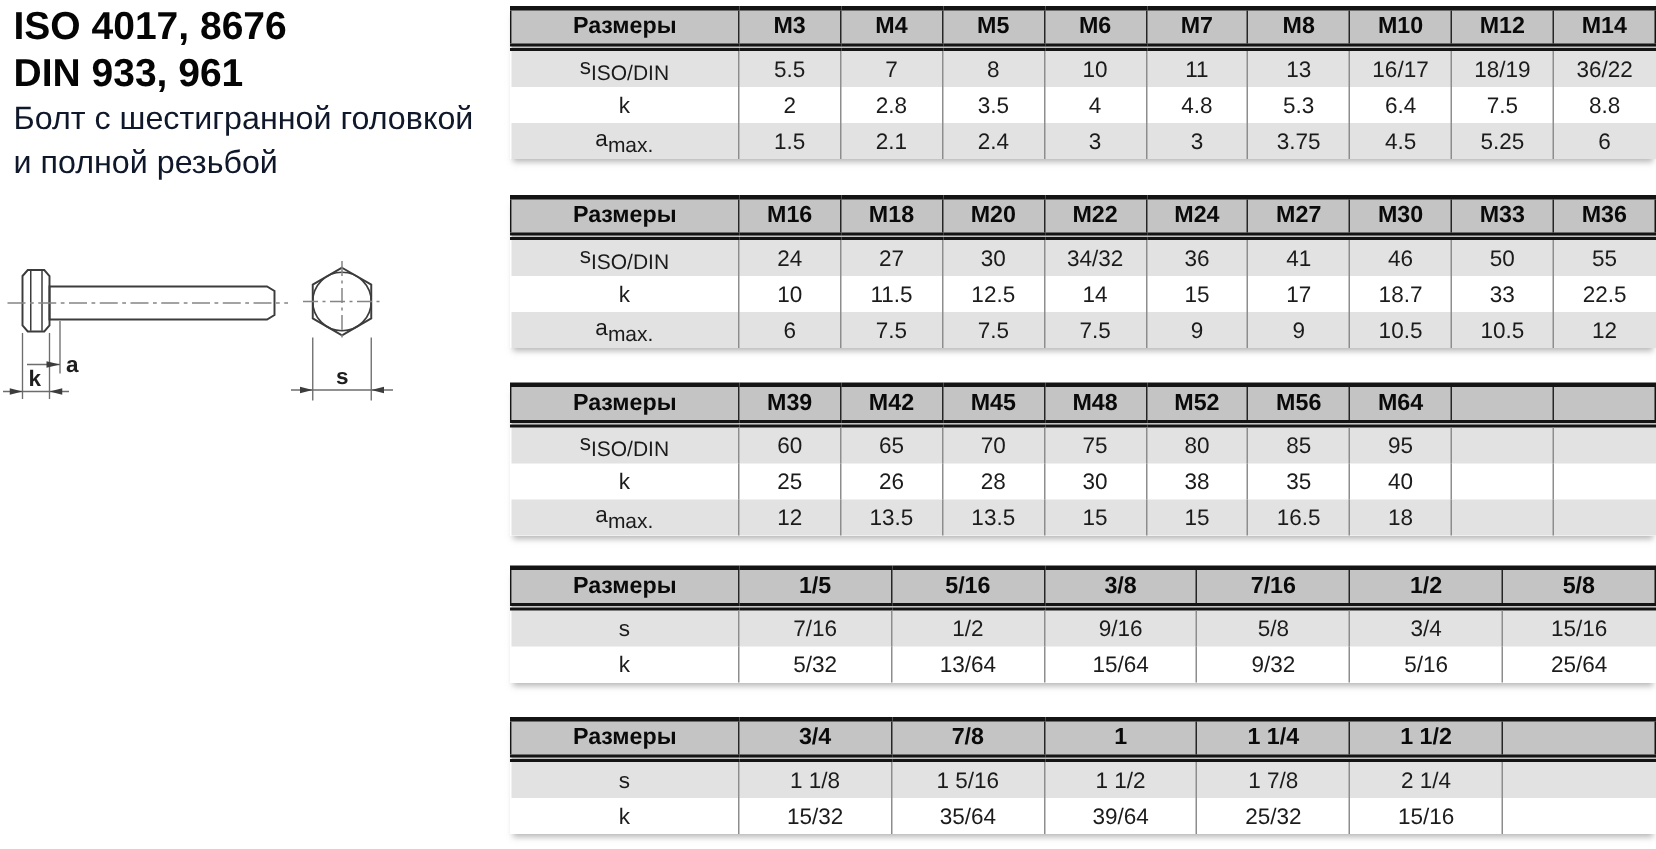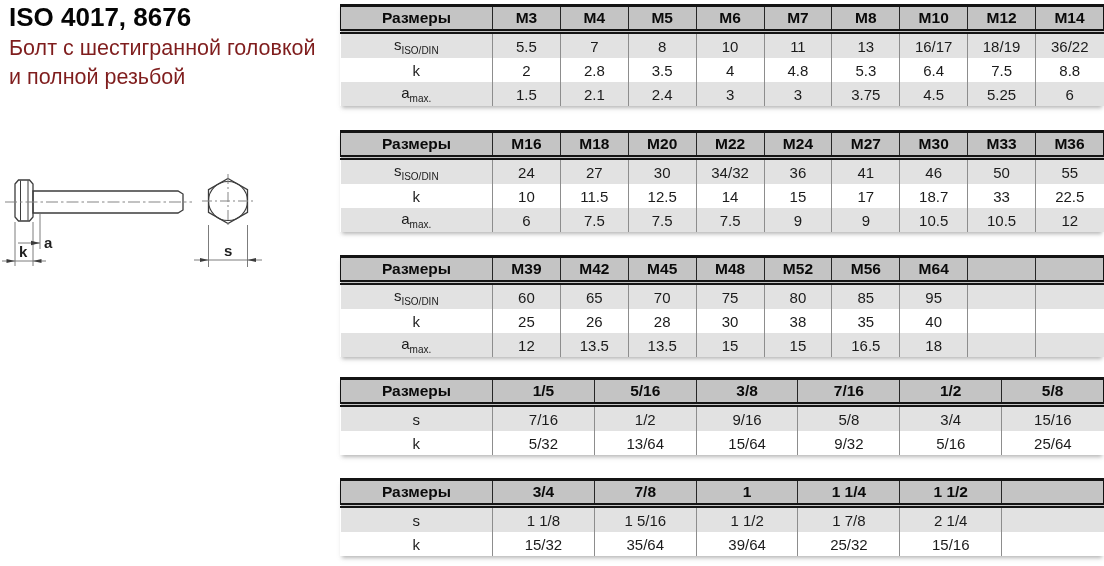--- a/index.html
+++ b/index.html
@@ -3,21 +3,21 @@
 <meta charset="utf-8">
 <style>
   html,body{margin:0;padding:0;background:#fff;}
   .page{
     position:relative;width:1104px;height:566px;background:#fff;overflow:hidden;
     font-family:"Liberation Sans",sans-serif;color:#111;
   }
   
   .title-block{position:absolute;left:9px;top:2px;width:330px;}
   .title-line{font-size:26px;font-weight:bold;line-height:31px;letter-spacing:0px;color:#050505;}
-  .subtitle-line{font-size:21.5px;font-weight:normal;line-height:28px;color:#7f1d1d;margin-top:1px;}
+  .subtitle-line{font-size:21.5px;font-weight:normal;line-height:28px;color:#0f172a;margin-top:1px;}
   
   .diagram{position:absolute;left:0;top:163px;width:300px;height:122px;}
   
   .tbl-wrap{position:absolute;left:340px;width:764px;}
   .tbl-wrap table{
     border-collapse:collapse;table-layout:fixed;width:764px;
     box-shadow:0 4px 4px -2px rgba(110,110,110,.5);
   }
   .tbl-wrap col.label-col{width:152px;}
   thead th{
@@ -31,30 +31,31 @@
   thead th:first-child{border-left:1px solid var(--border-dark,#141414);}
   thead th:last-child{border-right:1px solid var(--border-dark,#141414);}
   tbody td,tbody .rowlab{
     font-size:15px;font-weight:normal;color:#1b1b1b;
     height:24px;padding:0;text-align:center;vertical-align:middle;
   }
   thead th{text-align:center;vertical-align:middle;}
   tbody tr.shade{background:var(--shade-bg,#e2e2e2);}
   tbody tr > *{border-left:1px solid var(--grid-line,#8d8d8d);}
   tbody tr > *:first-child{border-left:none;}
-  .sub{font-size:10px;vertical-align:-4px;letter-spacing:0;}
+  .sub{font-size:14px;vertical-align:-4px;letter-spacing:0;}
   .svg-dim-label{font:bold 15px "Liberation Sans",sans-serif;fill:#1e1e1e;}
 </style>
 </head>
 <body>
 
 <div class="page">
 
   <div class="title-block">
     <div class="title-line">ISO 4017, 8676</div>
+    <div class="title-line">DIN 933, 961</div>
     <div class="subtitle-line">Болт с шестигранной головкой</div>
     <div class="subtitle-line">и полной резьбой</div>
   </div>
 
   <svg class="diagram" viewBox="0 0 300 122" xmlns="http://www.w3.org/2000/svg">
     <g stroke="#3c3c3c" stroke-width="1.3" fill="none">
 
       <polygon points="15,21 18.5,17 29.5,17 33,21 33,54 29.5,58 18.5,58 15,54"></polygon>
       <line x1="20.5" y1="17.5" x2="20.5" y2="57.5" stroke-width="1"></line>
       <line x1="28" y1="17.5" x2="28" y2="57.5" stroke-width="1"></line>

